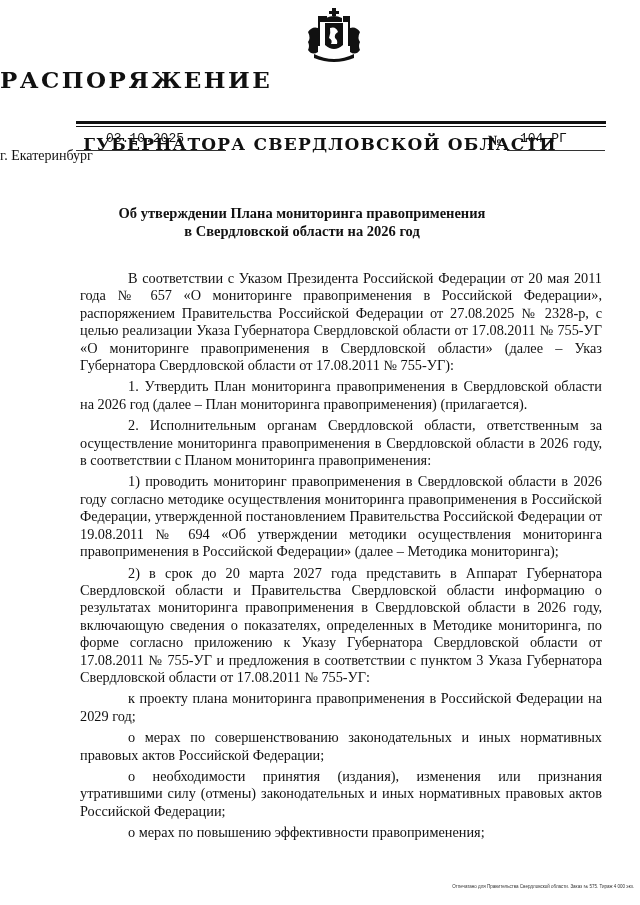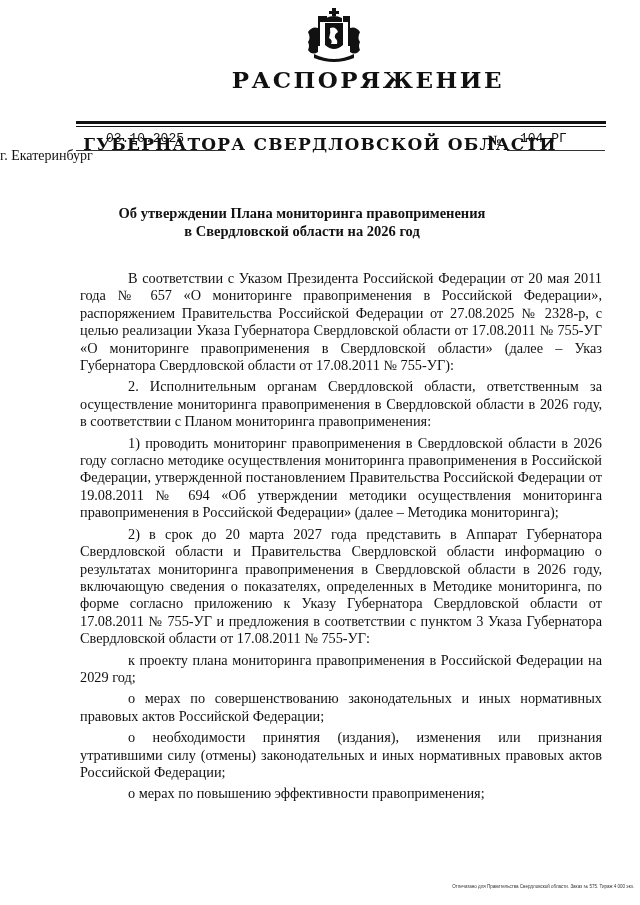--- a/index.html
+++ b/index.html
@@ -1,18 +1,18 @@
 <!DOCTYPE html>
 <html><head>
   <meta charset="utf-8">
   <style>
     html, body { margin: 0; padding: 0; background: #ffffff; }
     body { width: 640px; height: 905px; position: relative; overflow: hidden; color: #111; font-family: "Liberation Serif", serif; }
     .emblem { position: absolute; left: 306px; top: 6px; width: 56px; height: 58px; }
-    .title1 { position: absolute; top: 66px; left: 0; width: 504px; text-align: right; font-size: 23px; font-weight: bold; letter-spacing: 2.5px; font-family: "DejaVu Serif", serif; }
+    .title1 { position: absolute; top: 66px; left: 0; width: 504px; text-align: left; font-size: 23px; font-weight: bold; letter-spacing: 2.5px; font-family: "DejaVu Serif", serif; }
     .title2 { position: absolute; top: 95px; left: 0; width: 640px; text-align: center; font-size: 17px; font-weight: bold; letter-spacing: 1.2px; font-family: "DejaVu Serif", serif; margin-top: 39px; }
     .rule-thick { position: absolute; left: 76px; width: 530px; top: 121px; height: 3px; background: #111; }
     .rule-thin { position: absolute; left: 76px; width: 530px; top: 126px; height: 1px; background: #111; }
     .date { position: absolute; left: 106px; top: 131px; font-family: "Liberation Mono", monospace; font-size: 13px; }
     .date-line { position: absolute; left: 76px; width: 150px; top: 150px; height: 1px; background: #333; }
     .no-sign { position: absolute; left: 488px; top: 133px; font-size: 14px; font-weight: bold; }
     .number { position: absolute; left: 520px; top: 131px; font-family: "Liberation Mono", monospace; font-size: 13px; }
     .no-line { position: absolute; left: 507px; width: 98px; top: 150px; height: 1px; background: #333; }
     .city { position: absolute; top: 148px; left: 0; width: 640px; text-align: left; font-size: 14px; }
     .heading { position: absolute; top: 204px; left: 0; width: 604px; text-align: center; font-size: 14.5px; font-weight: bold; line-height: 18px; }
@@ -53,20 +53,21 @@
 
 <div class="city">г. Екатеринбург</div>
 
 <div class="heading">
   <div>Об утверждении Плана мониторинга правоприменения</div>
   <div>в Свердловской области на 2026 год</div>
 </div>
 
 <div class="body">
   <p class="indent">В соответствии с Указом Президента Российской Федерации от 20 мая 2011 года № 657 «О мониторинге правоприменения в Российской Федерации», распоряжением Правительства Российской Федерации от 27.08.2025 № 2328-р, с целью реализации Указа Губернатора Свердловской области от 17.08.2011 № 755-УГ «О мониторинге правоприменения в Свердловской области» (далее – Указ Губернатора Свердловской области от 17.08.2011 № 755-УГ):</p>
+  <p class="indent">1. Утвердить План мониторинга правоприменения в Свердловской области на 2026 год (далее – План мониторинга правоприменения) (прилагается).</p>
   <p class="indent">2. Исполнительным органам Свердловской области, ответственным за осуществление мониторинга правоприменения в Свердловской области в 2026 году, в соответствии с Планом мониторинга правоприменения:</p>
   <p class="indent">1) проводить мониторинг правоприменения в Свердловской области в 2026 году согласно методике осуществления мониторинга правоприменения в Российской Федерации, утвержденной постановлением Правительства Российской Федерации от 19.08.2011 № 694 «Об утверждении методики осуществления мониторинга правоприменения в Российской Федерации» (далее – Методика мониторинга);</p>
   <p class="indent">2) в срок до 20 марта 2027 года представить в Аппарат Губернатора Свердловской области и Правительства Свердловской области информацию о результатах мониторинга правоприменения в Свердловской области в 2026 году, включающую сведения о показателях, определенных в Методике мониторинга, по форме согласно приложению к Указу Губернатора Свердловской области от 17.08.2011 № 755-УГ и предложения в соответствии с пунктом 3 Указа Губернатора Свердловской области от 17.08.2011 № 755-УГ:</p>
   <p class="indent">к проекту плана мониторинга правоприменения в Российской Федерации на 2029 год;</p>
   <p class="indent">о мерах по совершенствованию законодательных и иных нормативных правовых актов Российской Федерации;</p>
   <p class="indent">о необходимости принятия (издания), изменения или признания утратившими силу (отмены) законодательных и иных нормативных правовых актов Российской Федерации;</p>
   <p class="indent">о мерах по повышению эффективности правоприменения;</p>
 </div>
 
 <div class="footer">Отпечатано для Правительства Свердловской области. Заказ № 575. Тираж 4 000 экз.</div>

